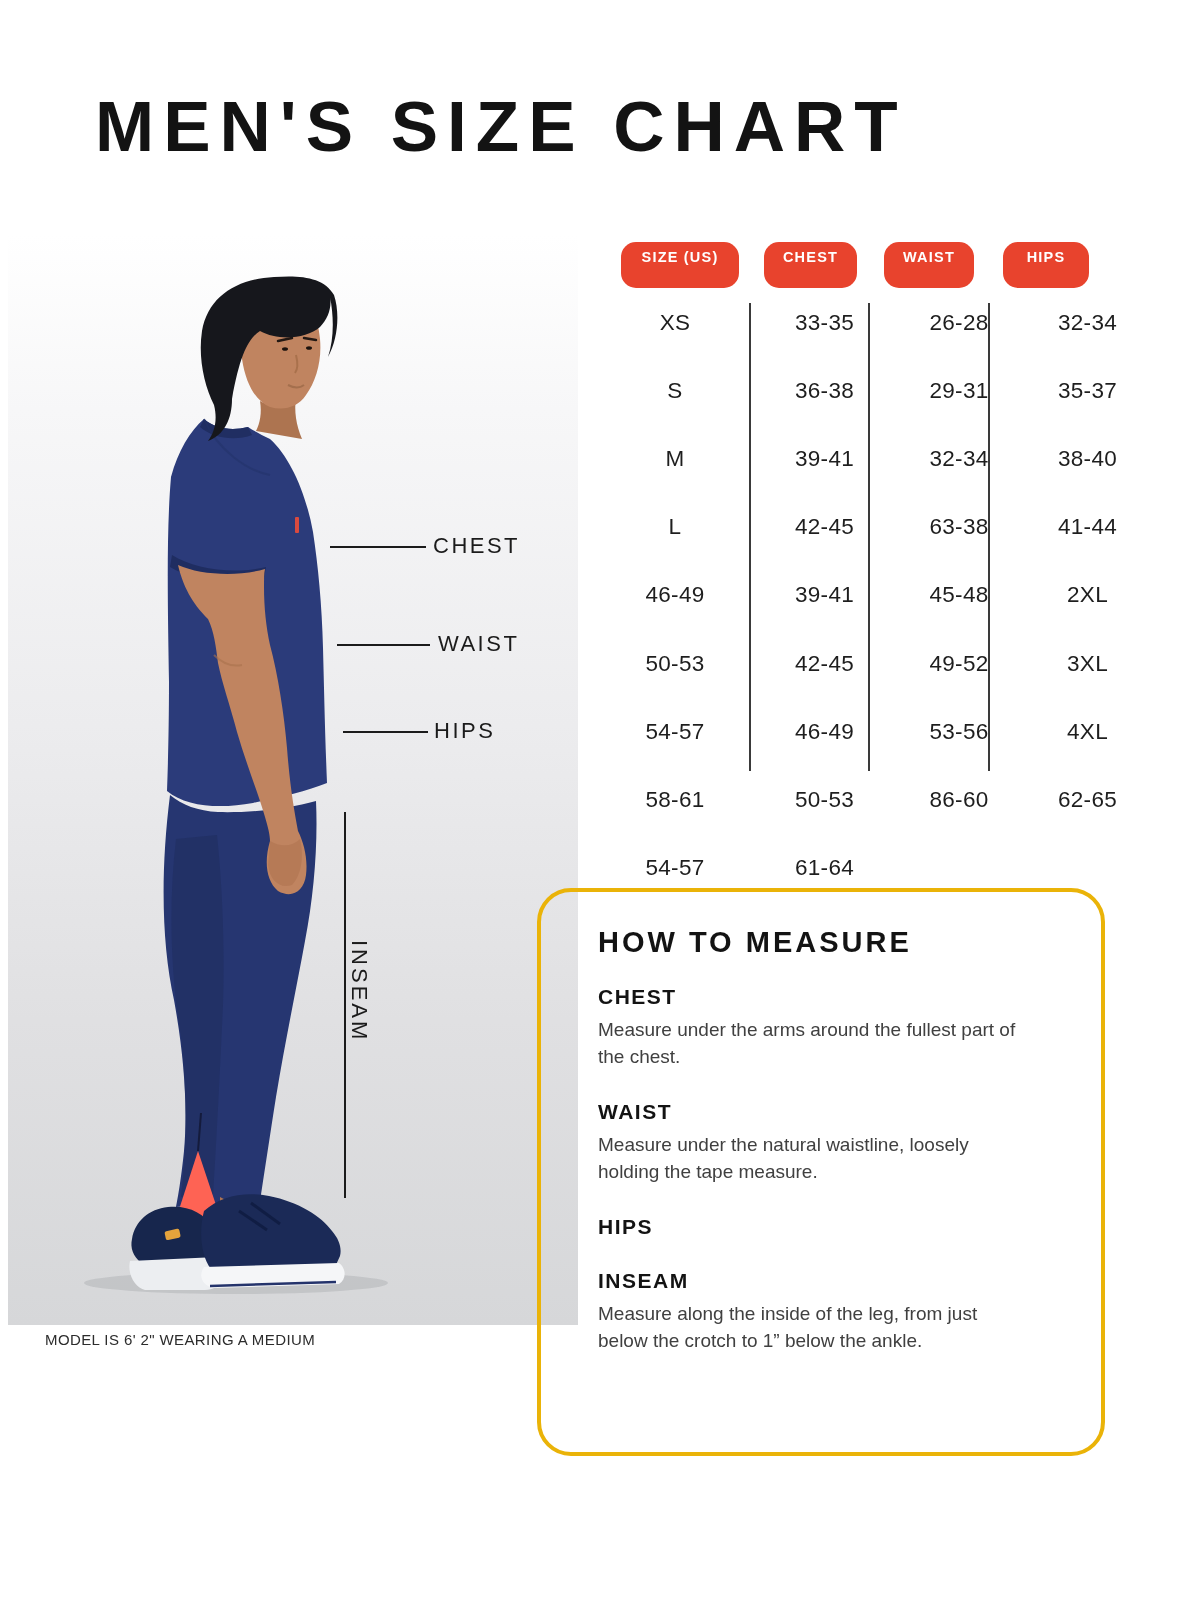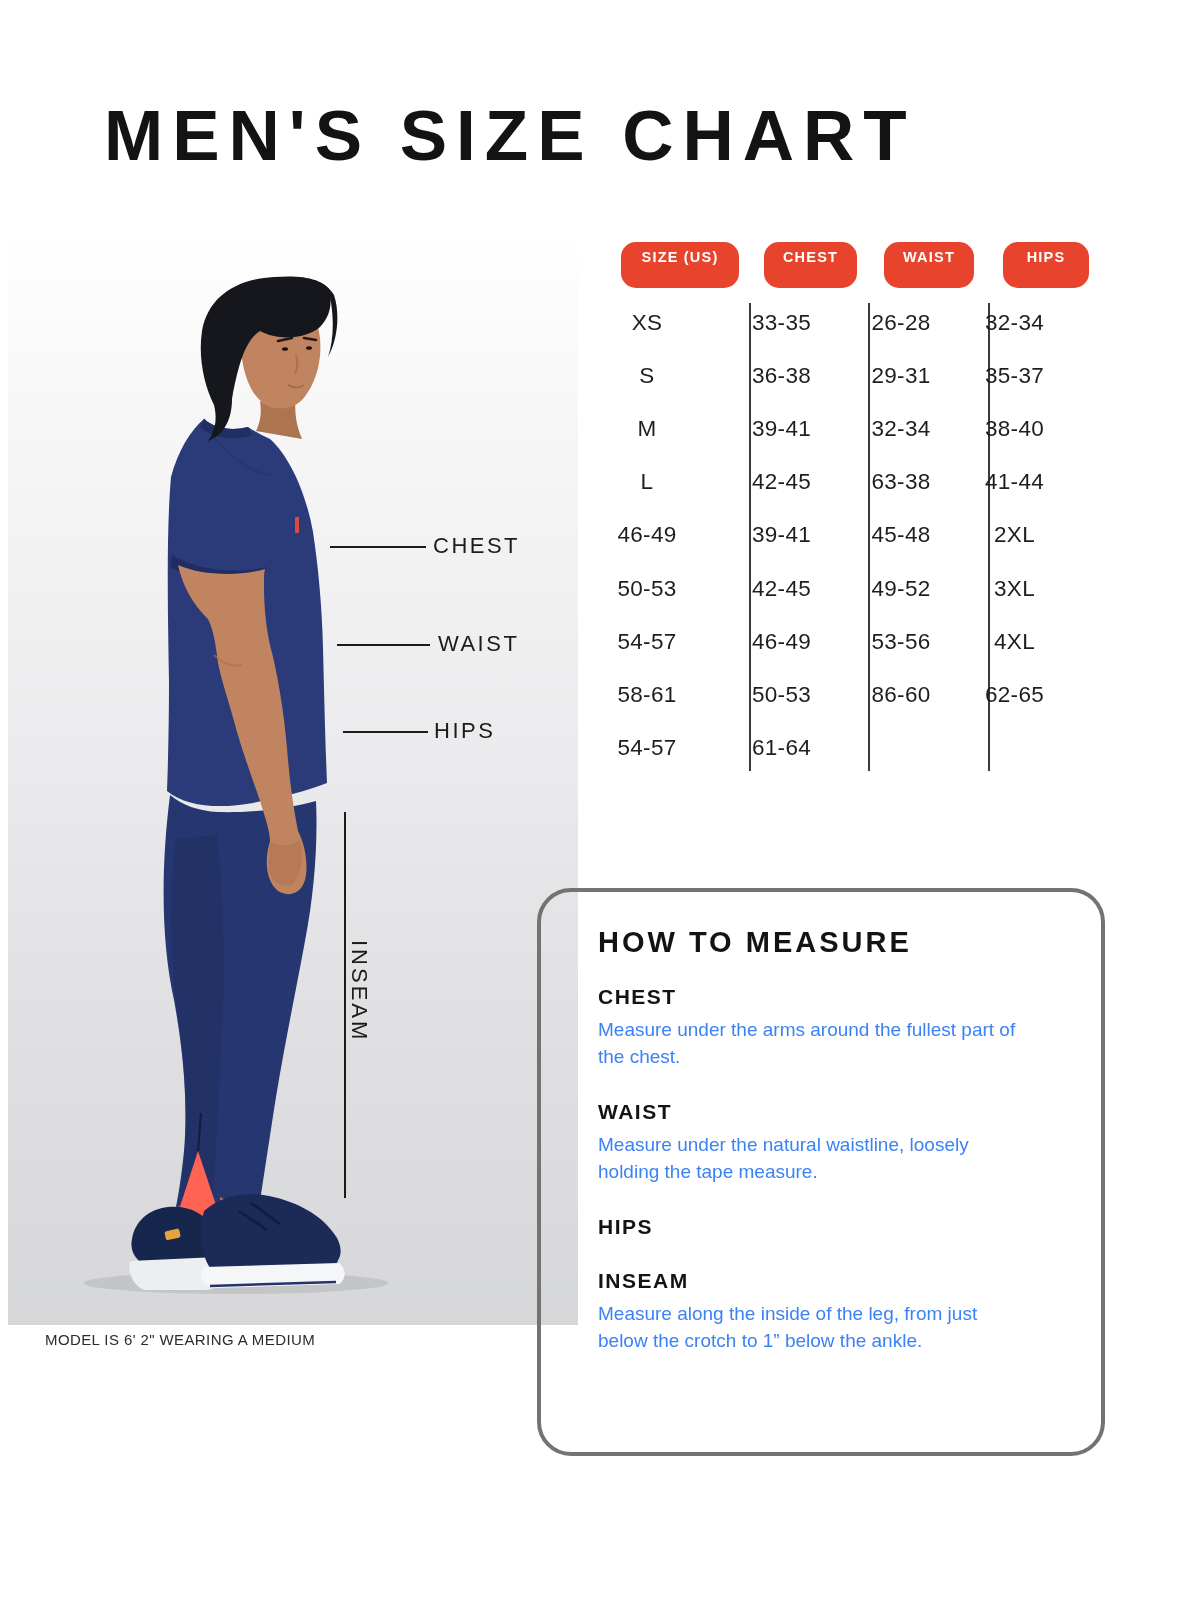--- a/index.html
+++ b/index.html
@@ -1,19 +1,19 @@
 <!DOCTYPE html>
 <html><head>
 <meta charset="utf-8">
 <style>
   html,body{margin:0;padding:0;background:#ffffff;}
   body{width:1200px;height:1600px;font-family:"Liberation Sans",sans-serif;-webkit-font-smoothing:antialiased;}
   .page{position:relative;width:1200px;height:1600px;background:#ffffff;overflow:hidden;}
 
-  .title{position:absolute;left:95px;top:86px;margin:9px;font-size:71px;font-weight:700;letter-spacing:9px;color:#131313;white-space:nowrap;}
+  .title{position:absolute;left:95px;top:86px;margin:0;font-size:71px;font-weight:700;letter-spacing:9px;color:#131313;white-space:nowrap;}
 
   
   .photo{position:absolute;left:8px;top:235px;width:570px;height:1090px;
     background:linear-gradient(180deg,#ffffff 0%,#f7f7f8 16%,#ececee 45%,#e0e0e2 72%,#d6d7d9 100%);}
   .photo svg{position:absolute;left:0;top:0;width:570px;height:1090px;display:block;}
 
   .mline{position:absolute;height:2px;background:#1b1b1b;}
   .chest-line{left:330px;top:546px;width:96px;}
   .waist-line{left:337px;top:644px;width:93px;}
   .hips-line{left:343px;top:731px;width:85px;}
@@ -30,30 +30,30 @@
   .pill{position:absolute;top:242px;height:46px;border-radius:15px;background:#e8432d;color:#ffffff;
     font-weight:700;font-size:14.5px;letter-spacing:1.2px;text-align:center;line-height:31px;white-space:nowrap;}
   .pill-size{left:621px;width:118px;}
   .pill-chest{left:764px;width:93px;}
   .pill-waist{left:884px;width:90px;}
   .pill-hips{left:1003px;width:86px;}
 
   .divider{position:absolute;top:303px;height:468px;width:2px;background:#3a3a3a;}
   .d1{left:749px;} .d2{left:868px;} .d3{left:988px;}
 
-  .size-grid{position:absolute;left:572px;top:296px;width:496px;display:grid;
-    grid-template-columns:150px 119px 120px 107px;grid-auto-rows:53.2px;}
+  .size-grid{position:absolute;left:600px;top:296px;width:496px;display:grid;
+    grid-template-columns:150px 119px 120px 107px;grid-auto-rows:53.2px;gap:15px;}
   .size-grid .cell{display:flex;align-items:center;justify-content:center;font-size:22.5px;color:#1e1e1e;letter-spacing:0.3px;}
 
   
   .measure-box{position:absolute;left:537px;top:888px;width:568px;height:568px;box-sizing:border-box;
-    border:4px solid #737373;border-radius:34px;padding:34px 36px 0 57px;background:transparent;}
+    border:4px solid #eab308;border-radius:34px;padding:34px 36px 0 57px;background:transparent;}
   .measure-box h2{margin:0 0 26px;font-size:29px;font-weight:700;letter-spacing:3px;color:#131313;}
   .measure-box h3{margin:30px 0 7px;font-size:21px;font-weight:700;letter-spacing:1.5px;color:#131313;}
-  .measure-box p{margin:0;font-size:19px;line-height:27px;color:#3b82f6;width:420px;}
+  .measure-box p{margin:0;font-size:19px;line-height:27px;color:#404040;width:420px;}
 </style>
 </head>
 <body>
 
 <div class="page">
 
   <h1 class="title">MEN'S SIZE CHART</h1>
 
   <div class="photo">
     <svg viewBox="0 0 570 1090" aria-hidden="true">

